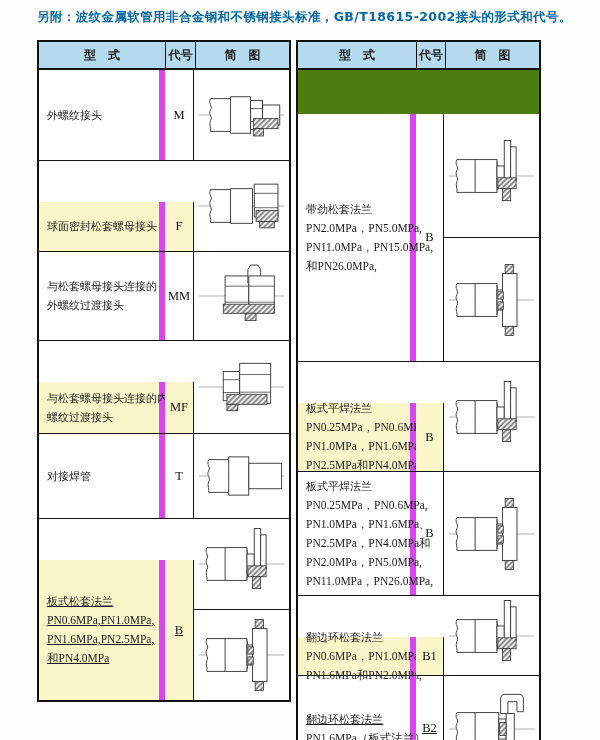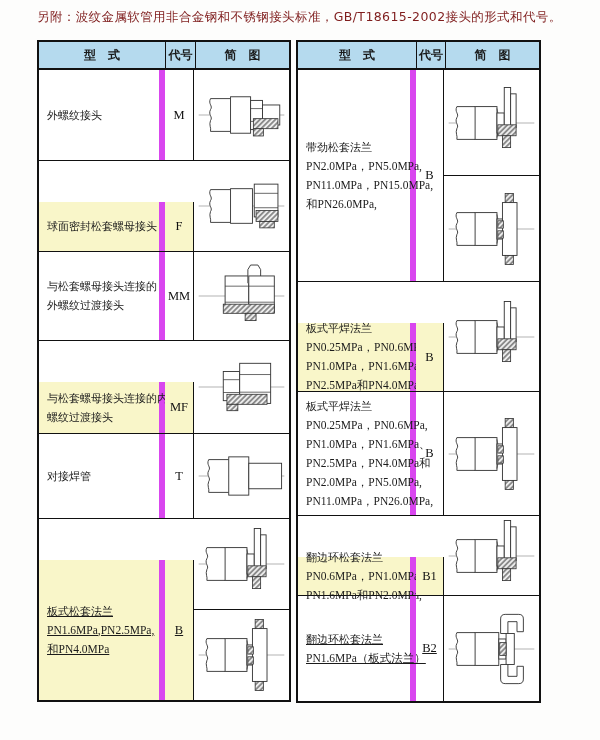--- a/index.html
+++ b/index.html
@@ -1,22 +1,22 @@
 <!DOCTYPE html>
 <html style="--header-bg: #b5daee; --highlight-bg: #f9f6c9;"><head>
 <meta charset="utf-8">
 <style>
   html,body{margin:0;padding:0;}
   .page{
     width:600px;height:740px;background:#fdfdfc;position:relative;
     font-family:"DejaVu Sans",sans-serif;color:#1b1b1b;overflow:hidden;
   }
   .title{
-    position:absolute;left:37px;top:9px;font-size:12.5px;font-weight:normal;
-    color:#7f1d1d;letter-spacing:0.4px;white-space:nowrap;
+    position:absolute;left:37px;top:9px;font-size:12.5px;font-weight:bold;
+    color:#0369a1;letter-spacing:0.4px;white-space:nowrap;
   }
   .tables{position:absolute;top:40px;left:37px;display:flex;align-items:flex-start;}
   .half{border:2px solid #111;background:#4d7c0f;}
   .half.right{margin-left:5px;}
   .hrow{
     display:flex;height:26px;background:var(--header-bg,#b5daee);
     border-bottom:2px solid #111;font-weight:bold;font-size:12px;
   }
   .hcell{display:flex;align-items:center;justify-content:center;border-right:1px solid #111;}
   .hcell:last-child{border-right:none;}
@@ -193,20 +193,21 @@
                   <path d="M36 27 L14 27 C 11 33 17 35 14 39 C 11 45 17 47 14 51 C 12 56 15 59 14 63 L36 63" fill="#fff" stroke="#333" stroke-width="1"></path>
                   <rect x="36" y="24" width="22" height="42" fill="#fff" stroke="#333" stroke-width="1"></rect>
                   <rect x="58" y="31" width="36" height="28" fill="#fff" stroke="#333" stroke-width="1"></rect>
                 </svg>
               </div>
             </div>
           </div>
           <div class="trow" style="height: 181px;">
             <div class="cell cell-type w-type hl">
               <div class="tline">板式松套法兰</div>
+              <div class="tline latin">PN0.6MPa,PN1.0MPa,</div>
               <div class="tline latin">PN1.6MPa,PN2.5MPa,</div>
               <div class="tline latin">和PN4.0MPa</div>
             </div>
             <div class="cell cell-code w-code hl">
               <span>B</span>
             </div>
             <div class="cell cell-diag w-diag">
               <div class="diag-sub">
                 <svg viewBox="0 0 100 90" width="95" height="82">
                   <defs>
@@ -251,21 +252,21 @@
         </div>
     </div>
 
     <div class="half right">
       <div class="hrow">
         <div class="hcell w-type">型　式</div>
         <div class="hcell w-code">代号</div>
         <div class="hcell w-diag">简　图</div>
       </div>
       <div id="right-body">
-          <div class="trow" style="height: 212px;">
+          <div class="trow" style="height: 248px; margin-top: 44px;">
             <div class="cell cell-type w-type">
               <div class="tline">带劲松套法兰</div>
               <div class="tline latin">PN2.0MPa，PN5.0MPa,</div>
               <div class="tline latin">PN11.0MPa，PN15.0MPa,</div>
               <div class="tline latin">和PN26.0MPa,</div>
             </div>
             <div class="cell cell-code w-code">
               <span>B</span>
             </div>
             <div class="cell cell-diag w-diag">

